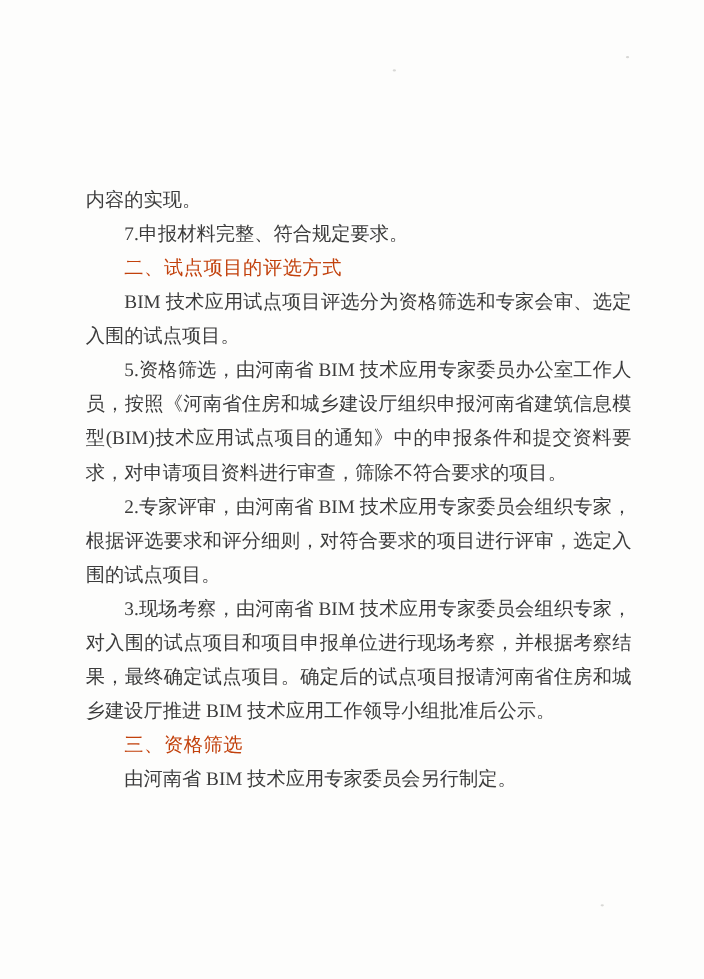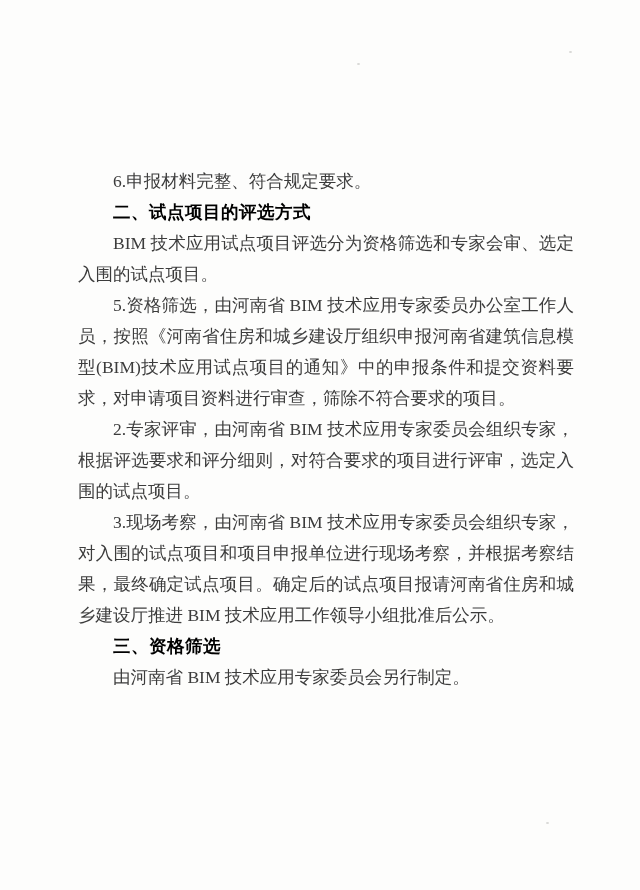--- a/index.html
+++ b/index.html
@@ -27,42 +27,43 @@
   }
   .page p {
     margin: 0;
     text-align: justify;
   }
   .page p.indent {
     text-indent: 2em;
   }
   .page p.heading {
     text-indent: 2em;
-    font-weight: 700;
-    color: #000000;
+    font-weight: 400;
+    color: #c2410c;
     letter-spacing: 0.5px;
   }
   .speck {
     position: absolute;
     background: #d8d8d6;
     border-radius: 50%;
   }
   .speck.s1 { left: 569px; top: 51px;  width: 3px; height: 2px; }
   .speck.s2 { left: 357px; top: 63px;  width: 3px; height: 2px; }
   .speck.s3 { left: 546px; top: 822px; width: 3px; height: 2px; }
 </style>
 </head>
 <body>
 
 <div class="page">
   <span class="speck s1"></span>
   <span class="speck s2"></span>
   <span class="speck s3"></span>
 
-  <p class="indent">6.申报材料完整、符合规定要求。</p>
+  <p class="">内容的实现。</p>
+  <p class="indent">7.申报材料完整、符合规定要求。</p>
   <p class="heading">二、试点项目的评选方式</p>
   <p class="indent">BIM 技术应用试点项目评选分为资格筛选和专家会审、选定入围的试点项目。</p>
   <p class="indent">5.资格筛选，由河南省 BIM 技术应用专家委员办公室工作人员，按照《河南省住房和城乡建设厅组织申报河南省建筑信息模型(BIM)技术应用试点项目的通知》中的申报条件和提交资料要求，对申请项目资料进行审查，筛除不符合要求的项目。</p>
   <p class="indent">2.专家评审，由河南省 BIM 技术应用专家委员会组织专家，根据评选要求和评分细则，对符合要求的项目进行评审，选定入围的试点项目。</p>
   <p class="indent">3.现场考察，由河南省 BIM 技术应用专家委员会组织专家，对入围的试点项目和项目申报单位进行现场考察，并根据考察结果，最终确定试点项目。确定后的试点项目报请河南省住房和城乡建设厅推进 BIM 技术应用工作领导小组批准后公示。</p>
   <p class="heading">三、资格筛选</p>
   <p class="indent">由河南省 BIM 技术应用专家委员会另行制定。</p>
 </div>
 
 </body></html>

